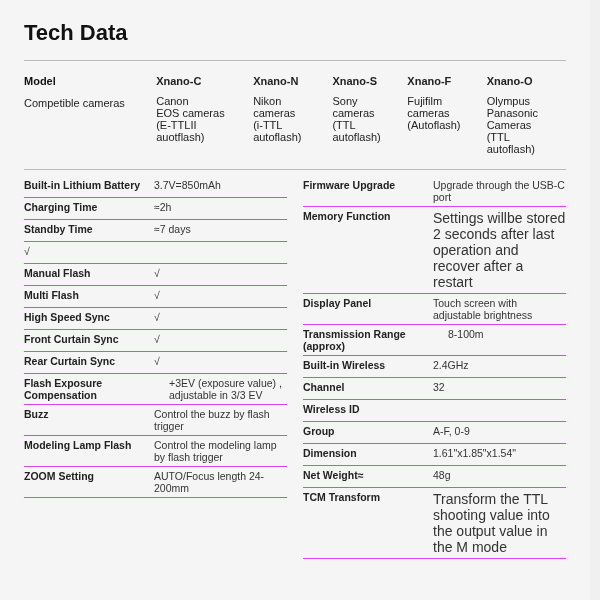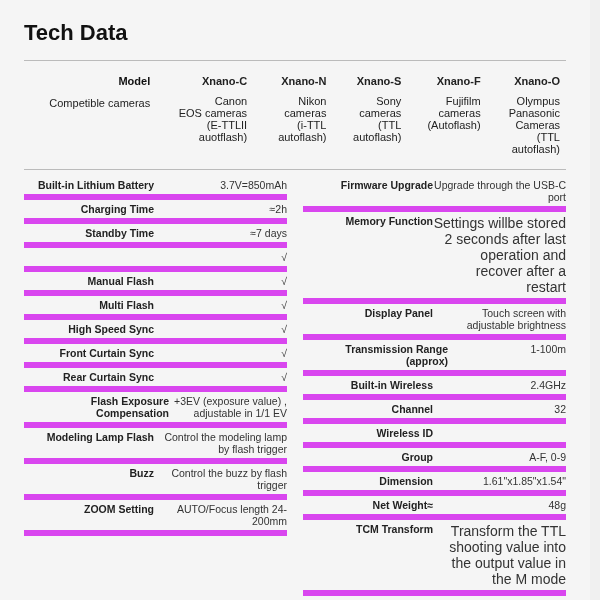--- a/index.html
+++ b/index.html
@@ -27,21 +27,21 @@
       border: none;
       border-top: 1.5px solid #bbb;
       margin-bottom: 10px;
     }
     .top-table {
       width: 100%;
       border-collapse: collapse;
       margin-bottom: 10px;
     }
     .top-table th, .top-table td {
-      text-align: right;
+      text-align: left;
       vertical-align: top;
       padding: 4px 6px 4px 0;
       font-size: 11px;
       color: #222;
     }
     .top-table th {
       font-weight: 700;
       font-size: 11px;
     }
     .top-table .model-header {
@@ -68,24 +68,23 @@
     }
     .specs-grid {
       display: grid;
       grid-template-columns: 1fr 1fr;
       gap: 0 16px;
       width: 100%;
     }
     .spec-row {
       display: flex;
       flex-direction: column;
-      border-bottom: 6px solid #d946ef;
+      border-bottom: 1px solid #d946ef;
       padding: 3px 0 3px 0;
       min-height: 22px;
-      text-align: right;
     }
     .spec-row-inner {
       display: flex;
       flex-direction: row;
       align-items: flex-start;
     }
     .spec-label {
       font-weight: 700;
       min-width: 130px;
       max-width: 145px;
@@ -220,37 +219,37 @@
         </div>
         <div class="spec-row">
           <div class="spec-row-inner">
             <span class="spec-label">Rear Curtain Sync</span>
             <span class="spec-value">√</span>
           </div>
         </div>
         <div class="spec-row">
           <div class="spec-row-inner">
             <span class="spec-label">Flash Exposure Compensation</span>
-            <span class="spec-value">+3EV (exposure value) , adjustable in 1/1 EV</span>
+            <span class="spec-value">+3EV (exposure value) , adjustable in 3/3 EV</span>
+          </div>
+        </div>
+        <div class="spec-row">
+          <div class="spec-row-inner">
+            <span class="spec-label">Buzz</span>
+            <span class="spec-value">Control the buzz by flash trigger</span>
           </div>
         </div>
         <div class="spec-row">
           <div class="spec-row-inner">
             <span class="spec-label">Modeling Lamp Flash</span>
             <span class="spec-value">Control the modeling lamp by flash trigger</span>
           </div>
         </div>
         <div class="spec-row">
           <div class="spec-row-inner">
-            <span class="spec-label">Buzz</span>
-            <span class="spec-value">Control the buzz by flash trigger</span>
-          </div>
-        </div>
-        <div class="spec-row">
-          <div class="spec-row-inner">
             <span class="spec-label">ZOOM Setting</span>
             <span class="spec-value">AUTO/Focus length 24-200mm</span>
           </div>
         </div>
       </div>
 
     <div id="specs-right">
         <div class="spec-row">
           <div class="spec-row-inner">
             <span class="spec-label">Firmware Upgrade</span>
@@ -265,21 +264,21 @@
         </div>
         <div class="spec-row">
           <div class="spec-row-inner">
             <span class="spec-label">Display Panel</span>
             <span class="spec-value">Touch screen with adjustable brightness</span>
           </div>
         </div>
         <div class="spec-row">
           <div class="spec-row-inner">
             <span class="spec-label">Transmission Range (approx)</span>
-            <span class="spec-value">1-100m</span>
+            <span class="spec-value">8-100m</span>
           </div>
         </div>
         <div class="spec-row">
           <div class="spec-row-inner">
             <span class="spec-label">Built-in Wireless</span>
             <span class="spec-value">2.4GHz</span>
           </div>
         </div>
         <div class="spec-row">
           <div class="spec-row-inner">

